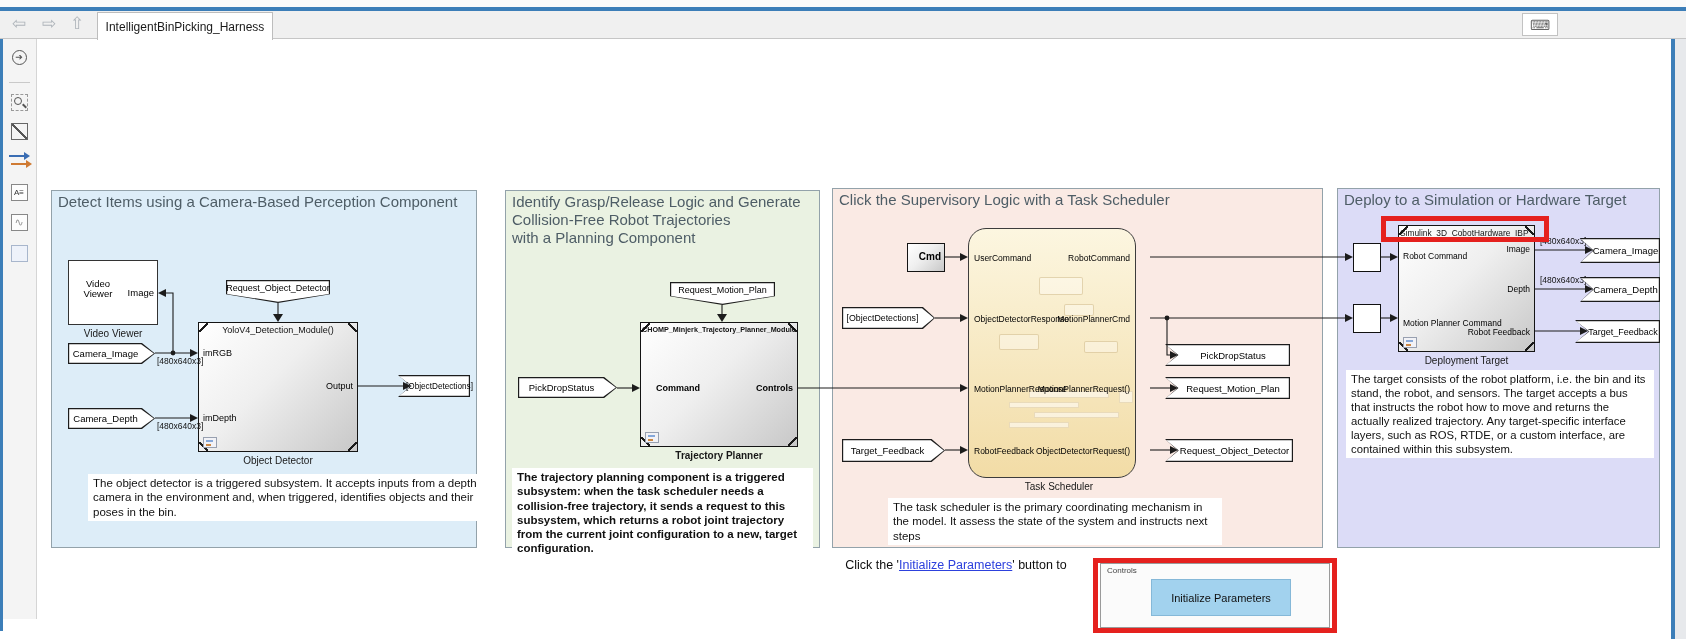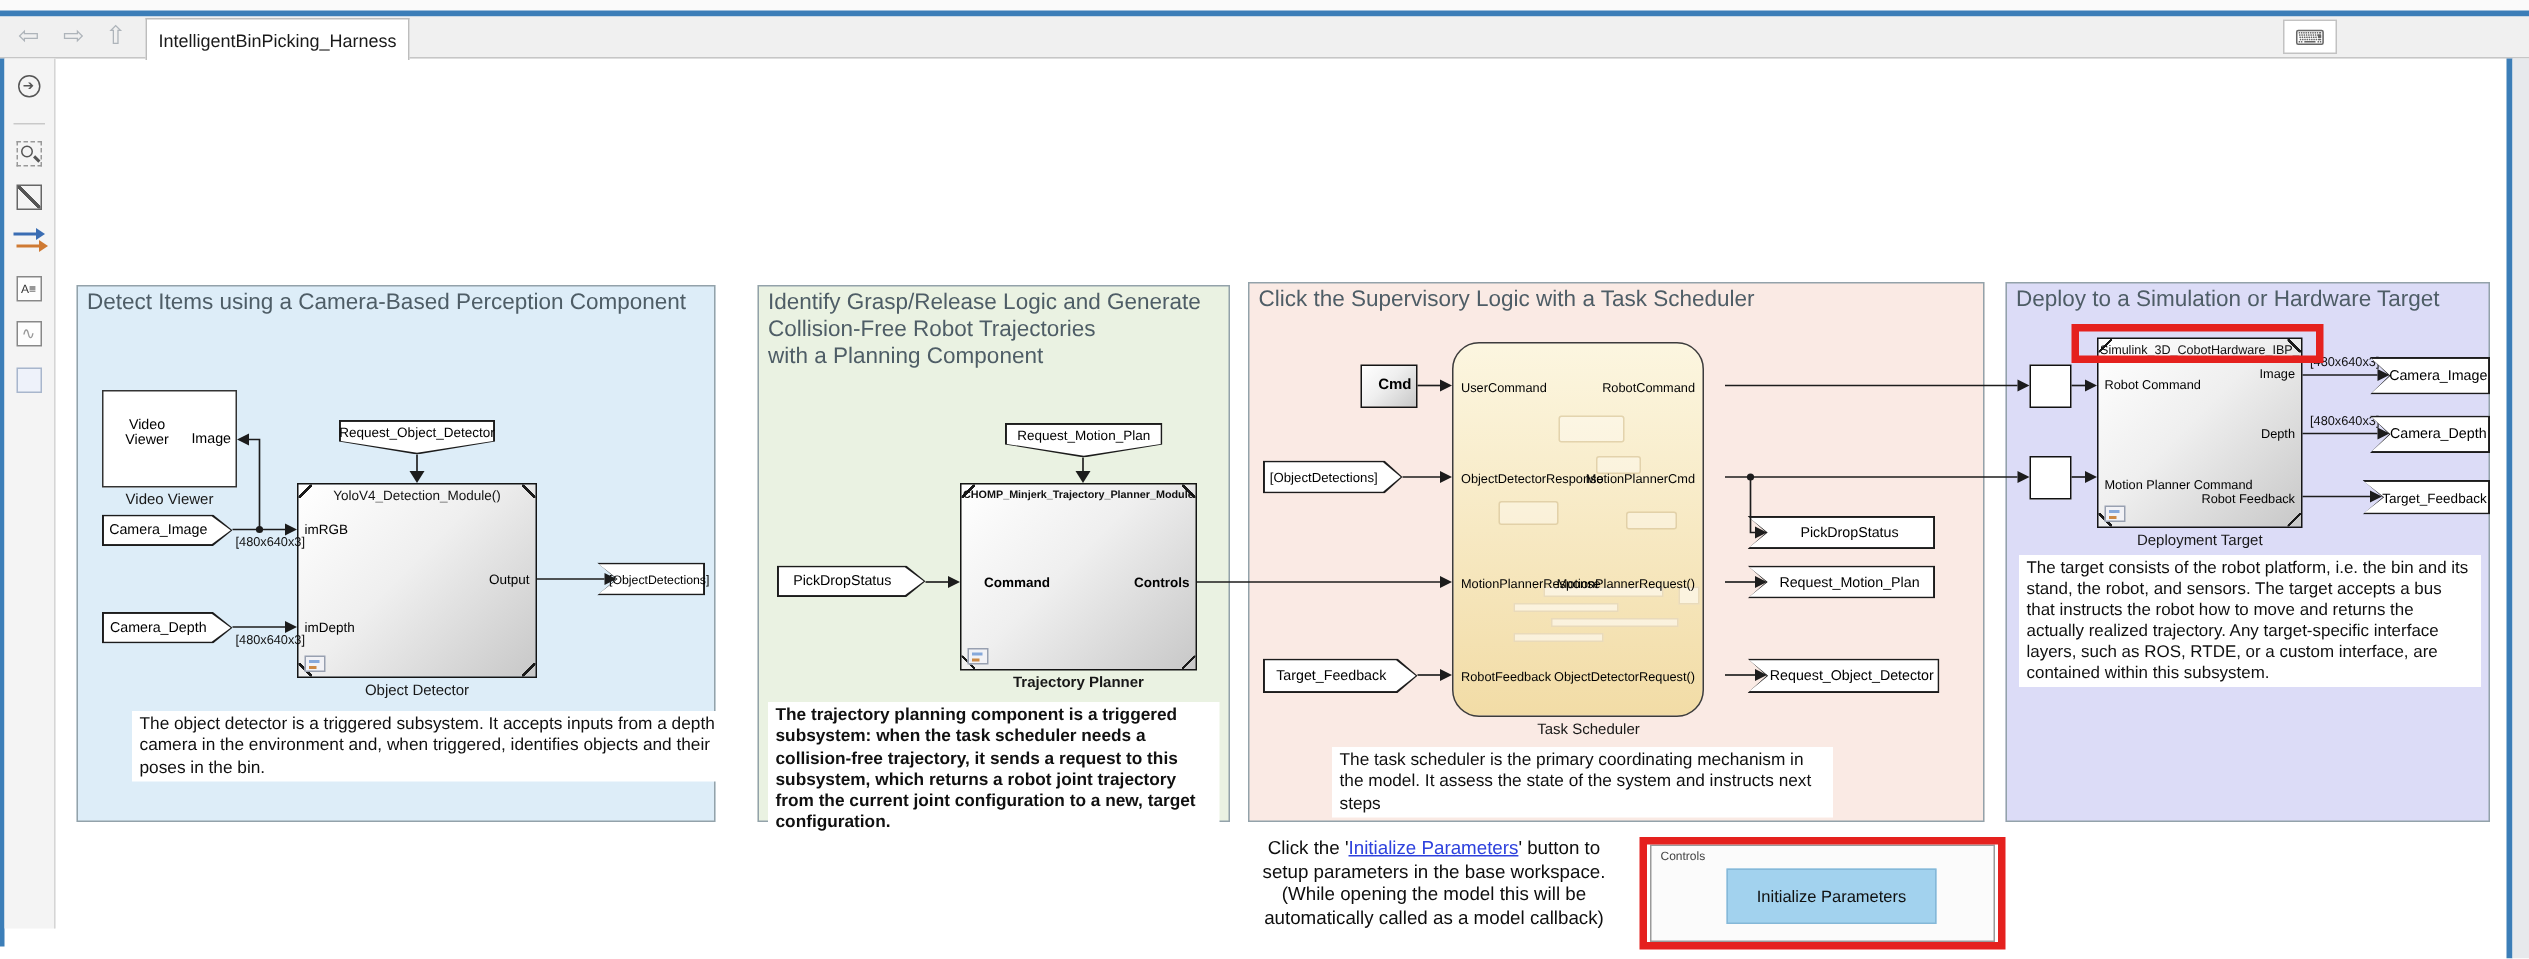--- a/index.html
+++ b/index.html
@@ -362,20 +362,17 @@
     <circle cx="173" cy="353" r="2.4"></circle>
     <circle cx="1167" cy="318" r="2.4"></circle>
   </g>
 </svg>
 
 <div class="redbox" style="left:1381px;top:216px;width:168px;height:26px;"></div>
 <div class="redbox" style="left:1093px;top:558px;width:244px;height:75px;"></div>
 
 <div id="footer-note">
   <span>Click the '</span><a>Initialize Parameters</a><span>' button to</span>
-  <div class="pre">setup parameters in the base workspace.
-(While opening the model this will be
-automatically called as a model callback)</div>
 </div>
 <div id="controls-panel">
   <div id="controls-label">Controls</div>
   <div id="init-btn">Initialize Parameters</div>
 </div>
 
 </body></html>

